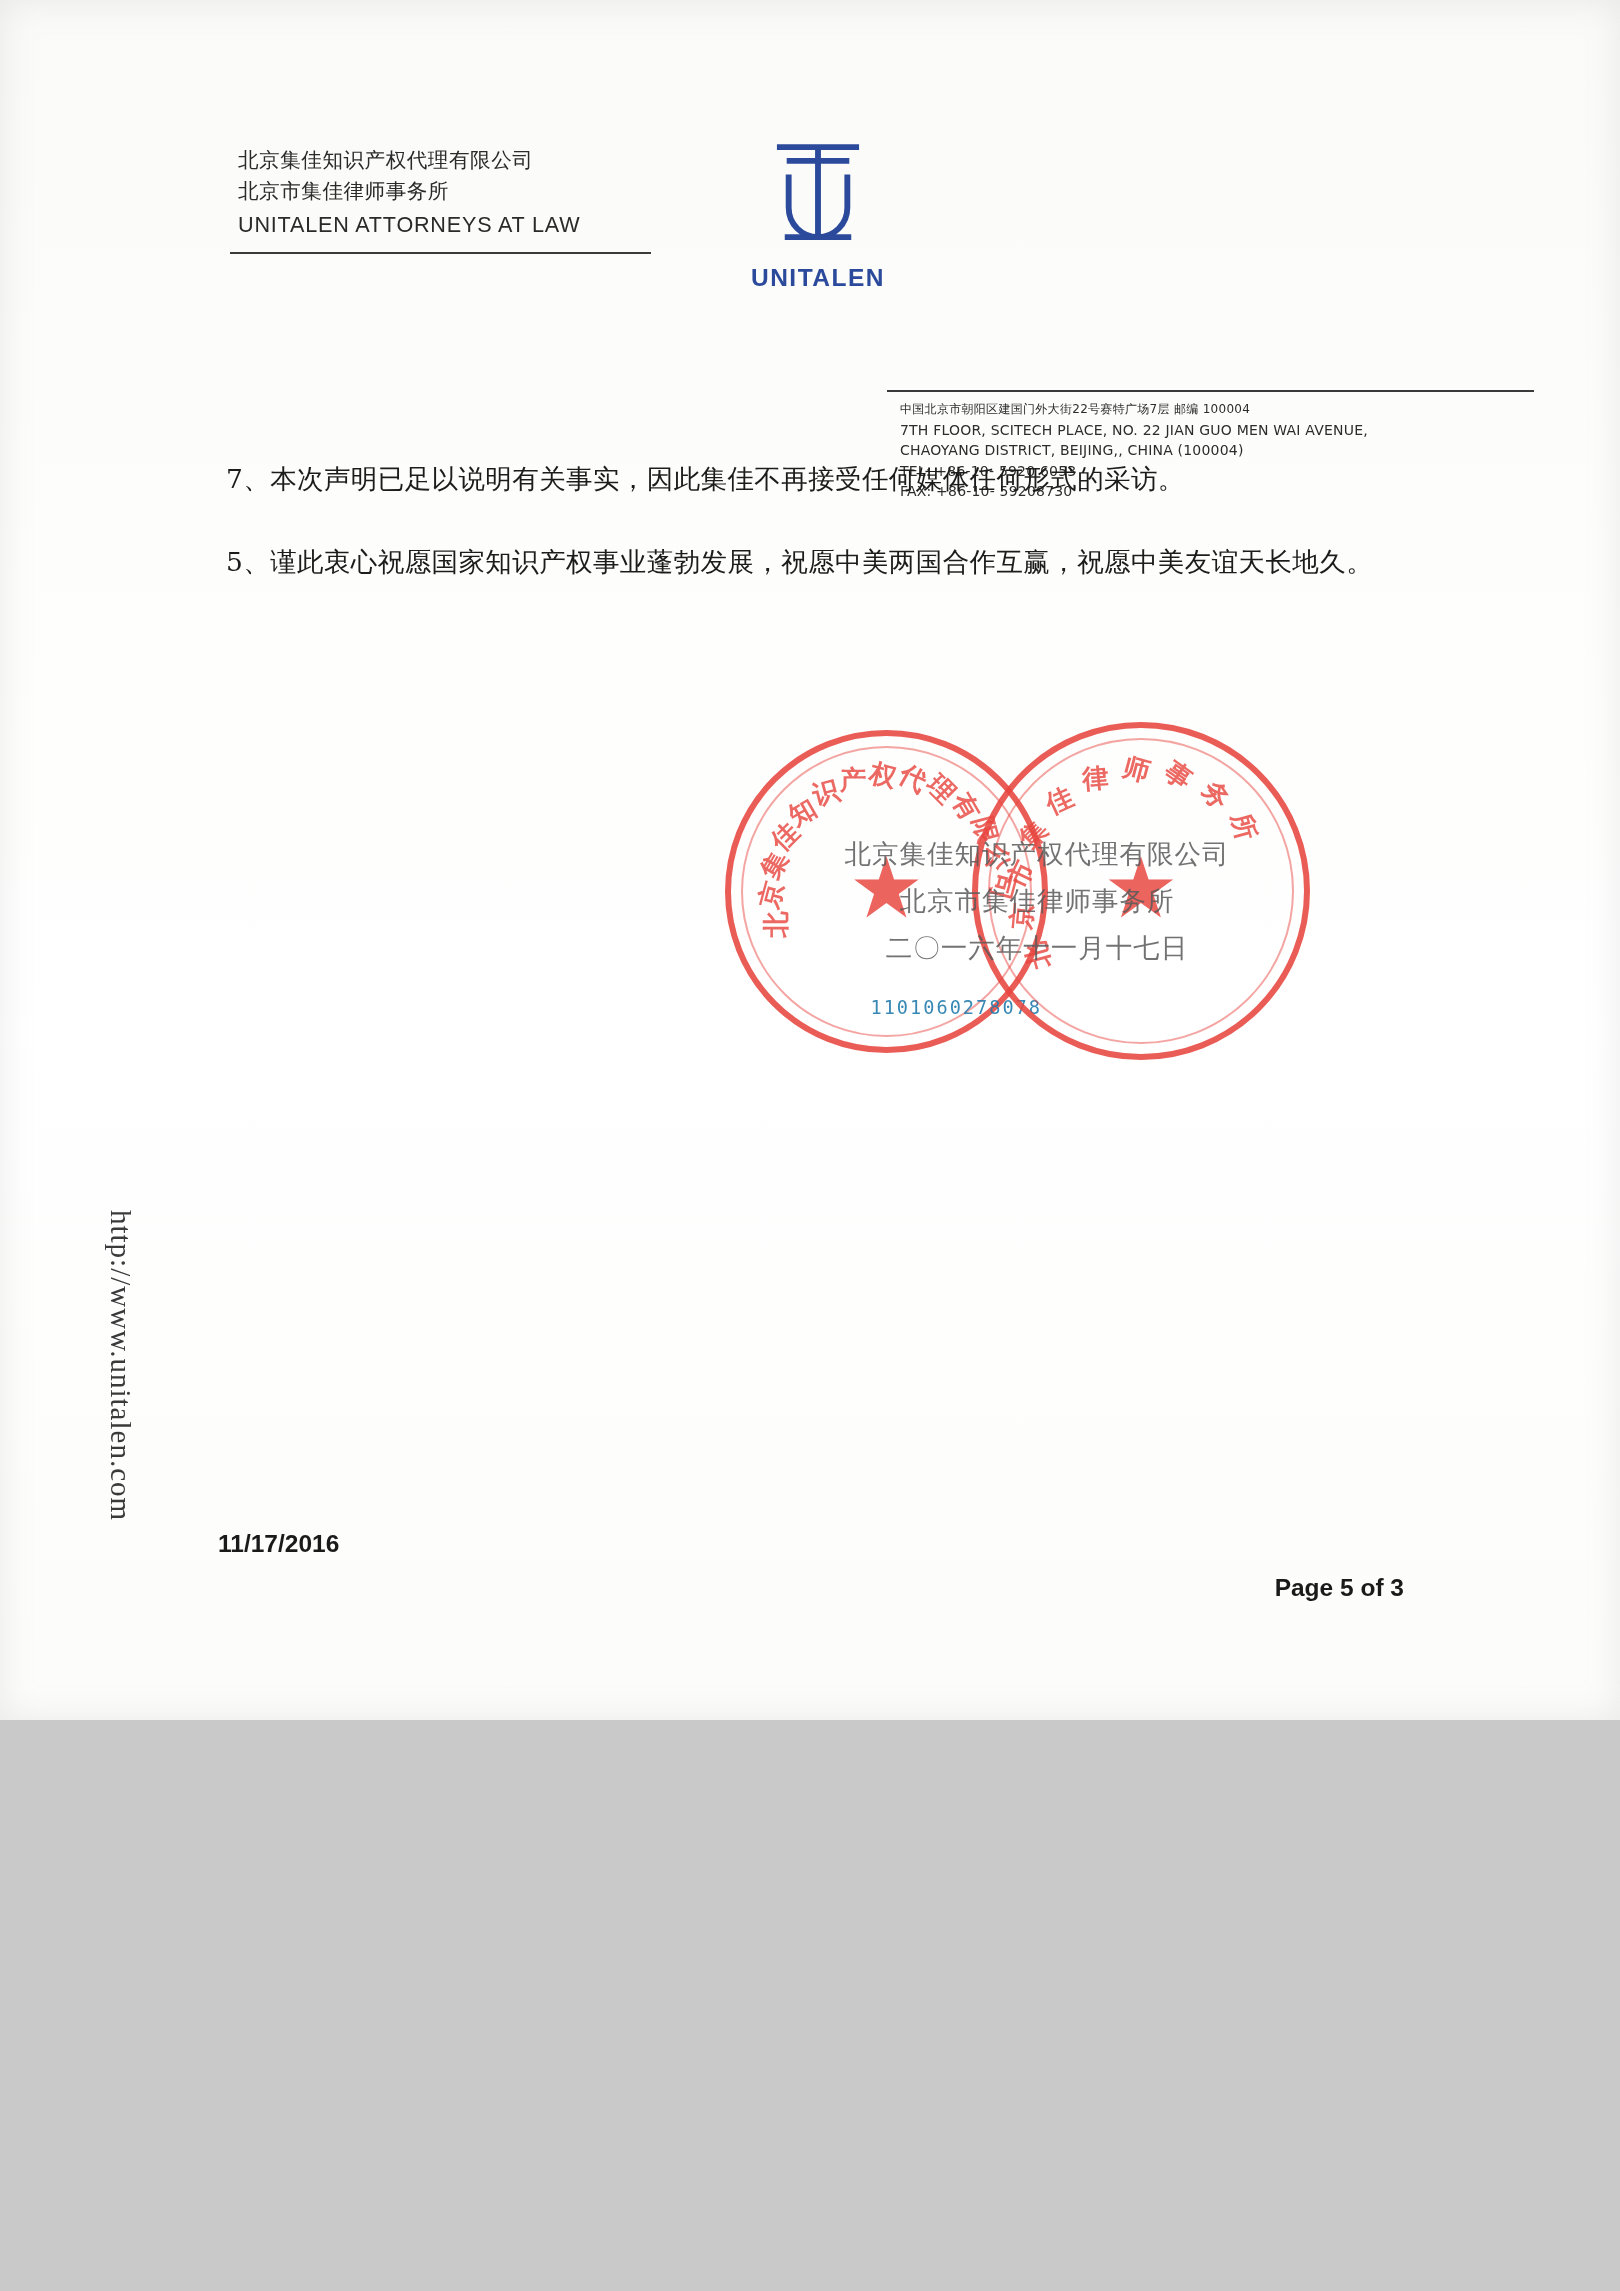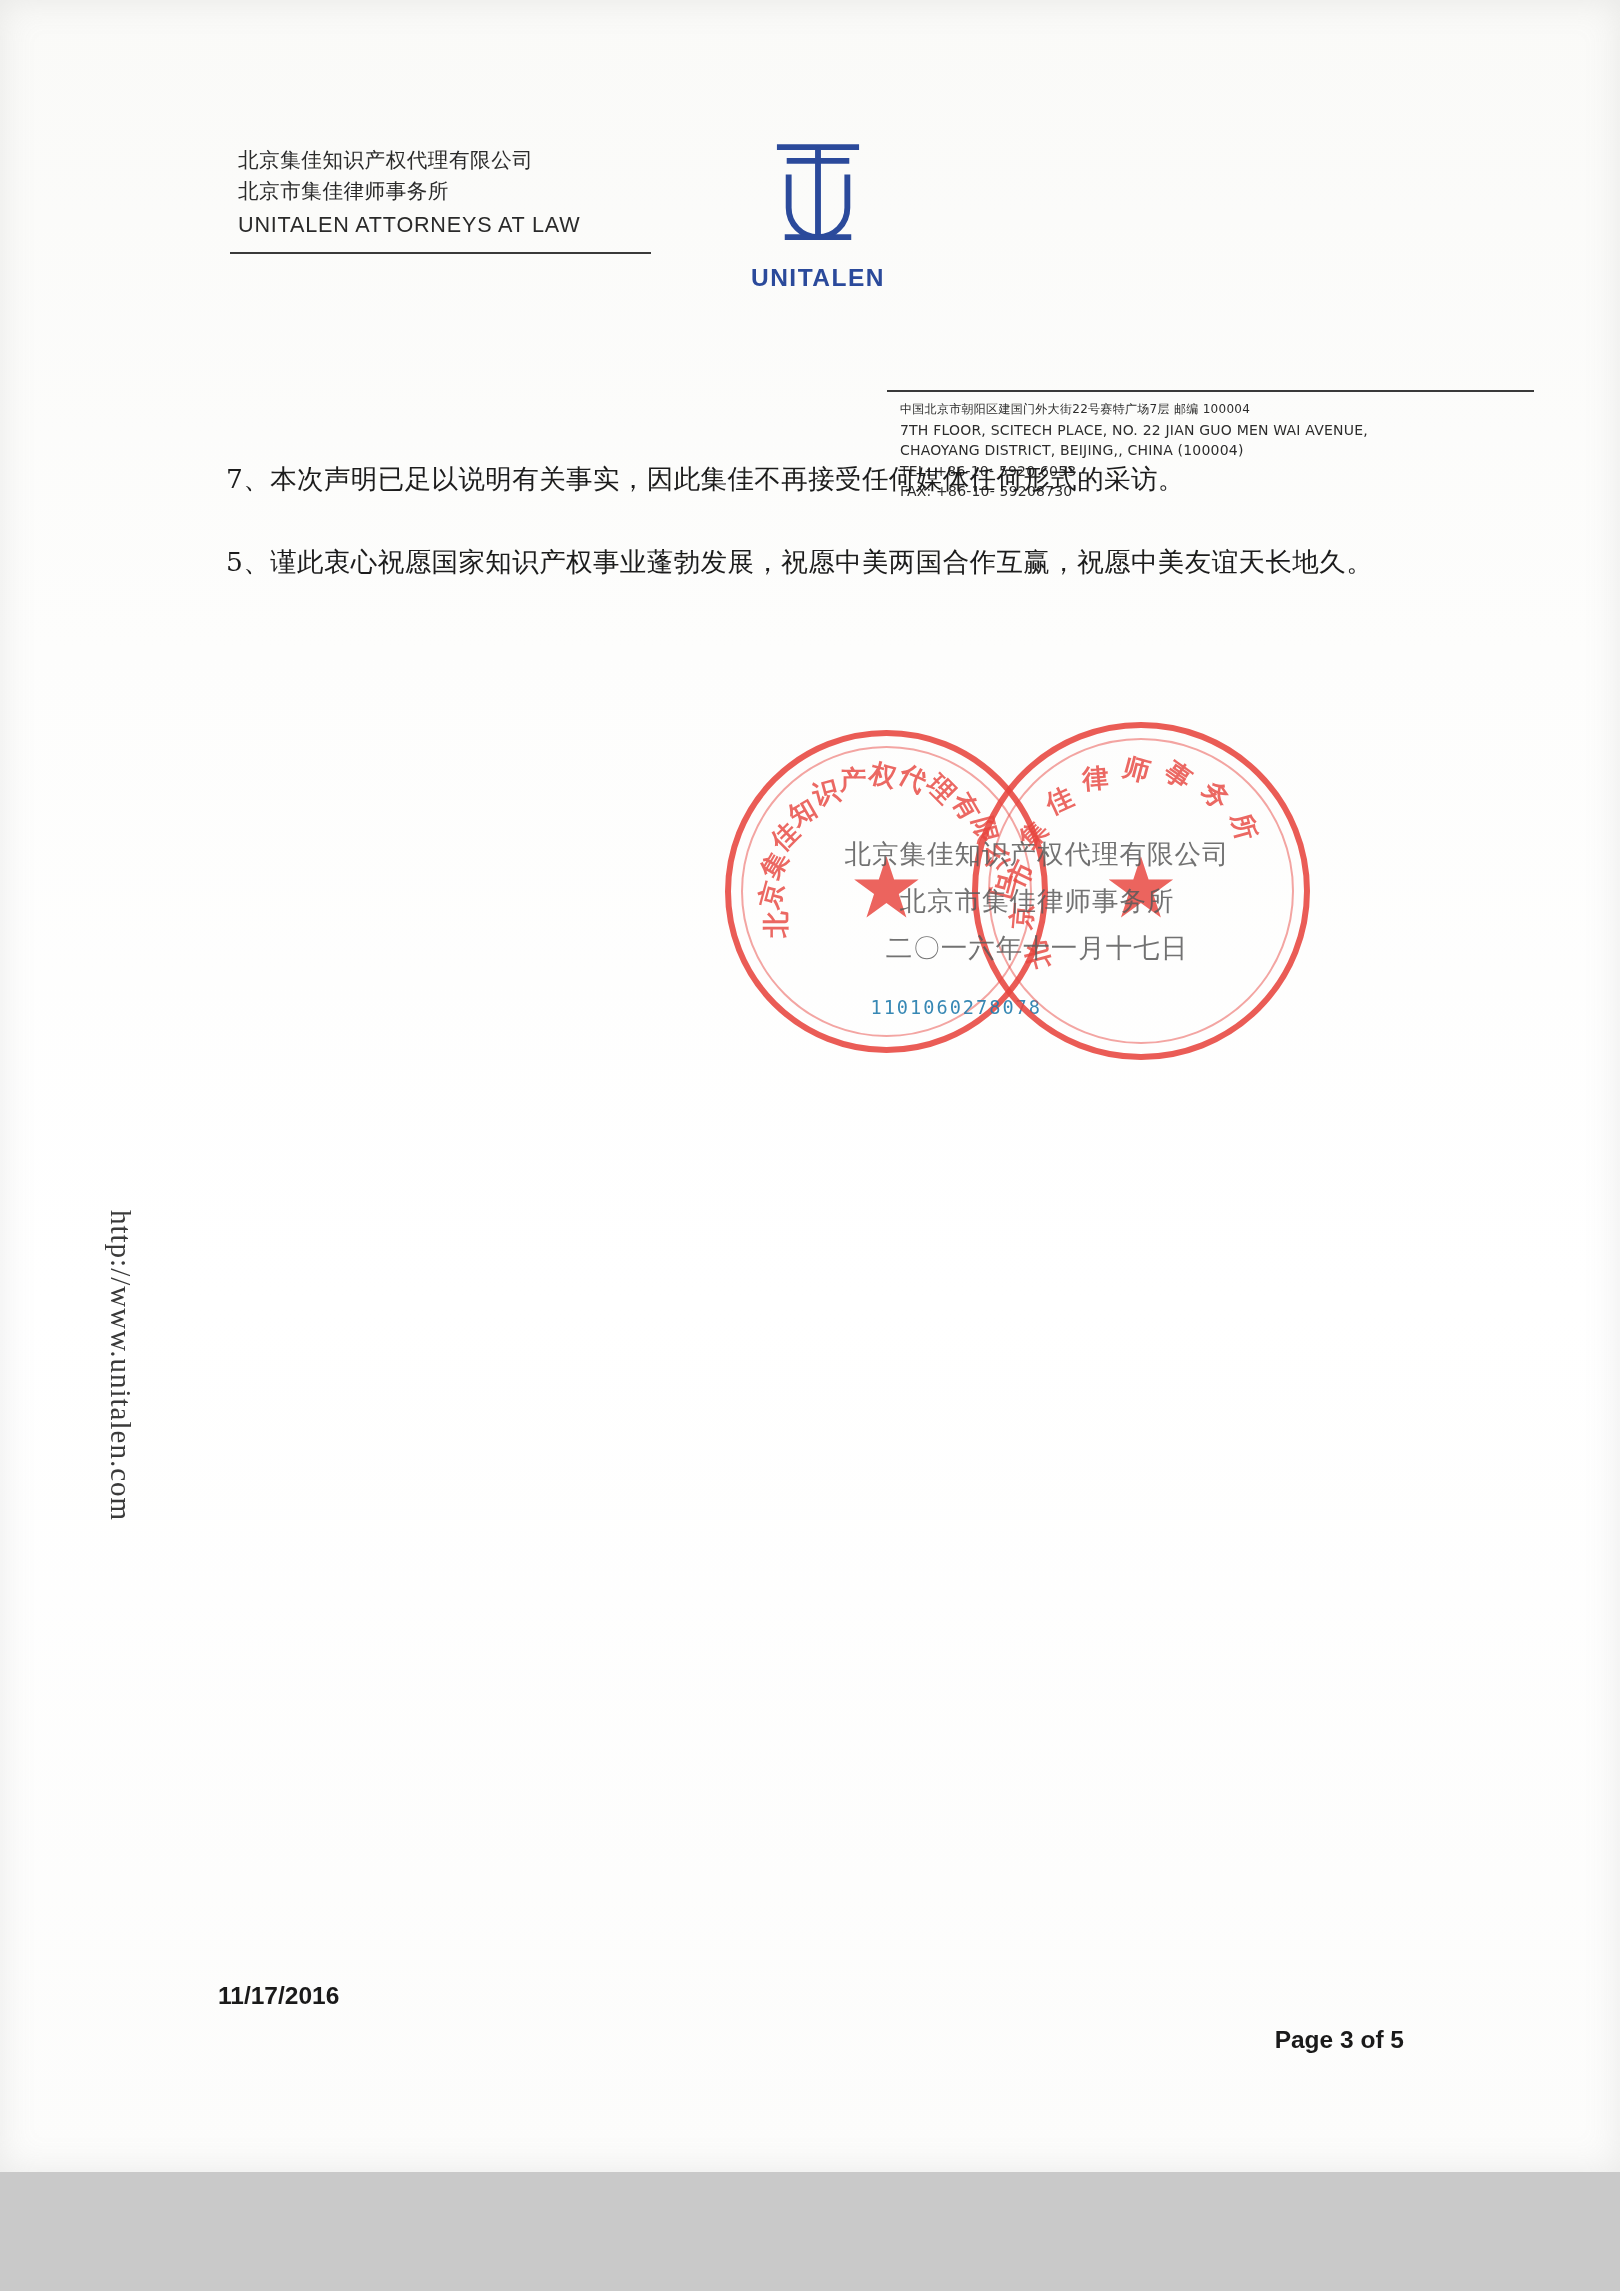--- a/index.html
+++ b/index.html
@@ -3,21 +3,21 @@
 <meta charset="utf-8">
 <style>
   html, body {
     margin: 0;
     padding: 0;
     background: #c9c9c9;
   }
   .page {
     position: relative;
     width: 1620px;
-    height: 2172px;
+    height: 1720px;
     background: #ffffff;
     overflow: hidden;
     font-family: "Liberation Serif", serif;
     color: #1a1a1a;
   }
   
   .scan-tint {
     position: absolute;
     inset: 0;
     background: linear-gradient(180deg, rgba(250,250,248,1) 0%, rgba(253,253,252,1) 30%, rgba(255,255,255,1) 60%, rgba(252,252,251,1) 100%);
@@ -342,17 +342,17 @@
     </div>
 
     <div class="signature-lines">
       <div>北京集佳知识产权代理有限公司</div>
       <div>北京市集佳律师事务所</div>
       <div>二〇一六年十一月十七日</div>
     </div>
   </div>
 
   <div class="footer-date">11/17/2016</div>
-  <div class="footer-page">Page 3 of 5</div>
+  <div class="footer-page">Page 5 of 3</div>
 
   <div class="edge-shadow"></div>
 </div>
 
 
 </body></html>

